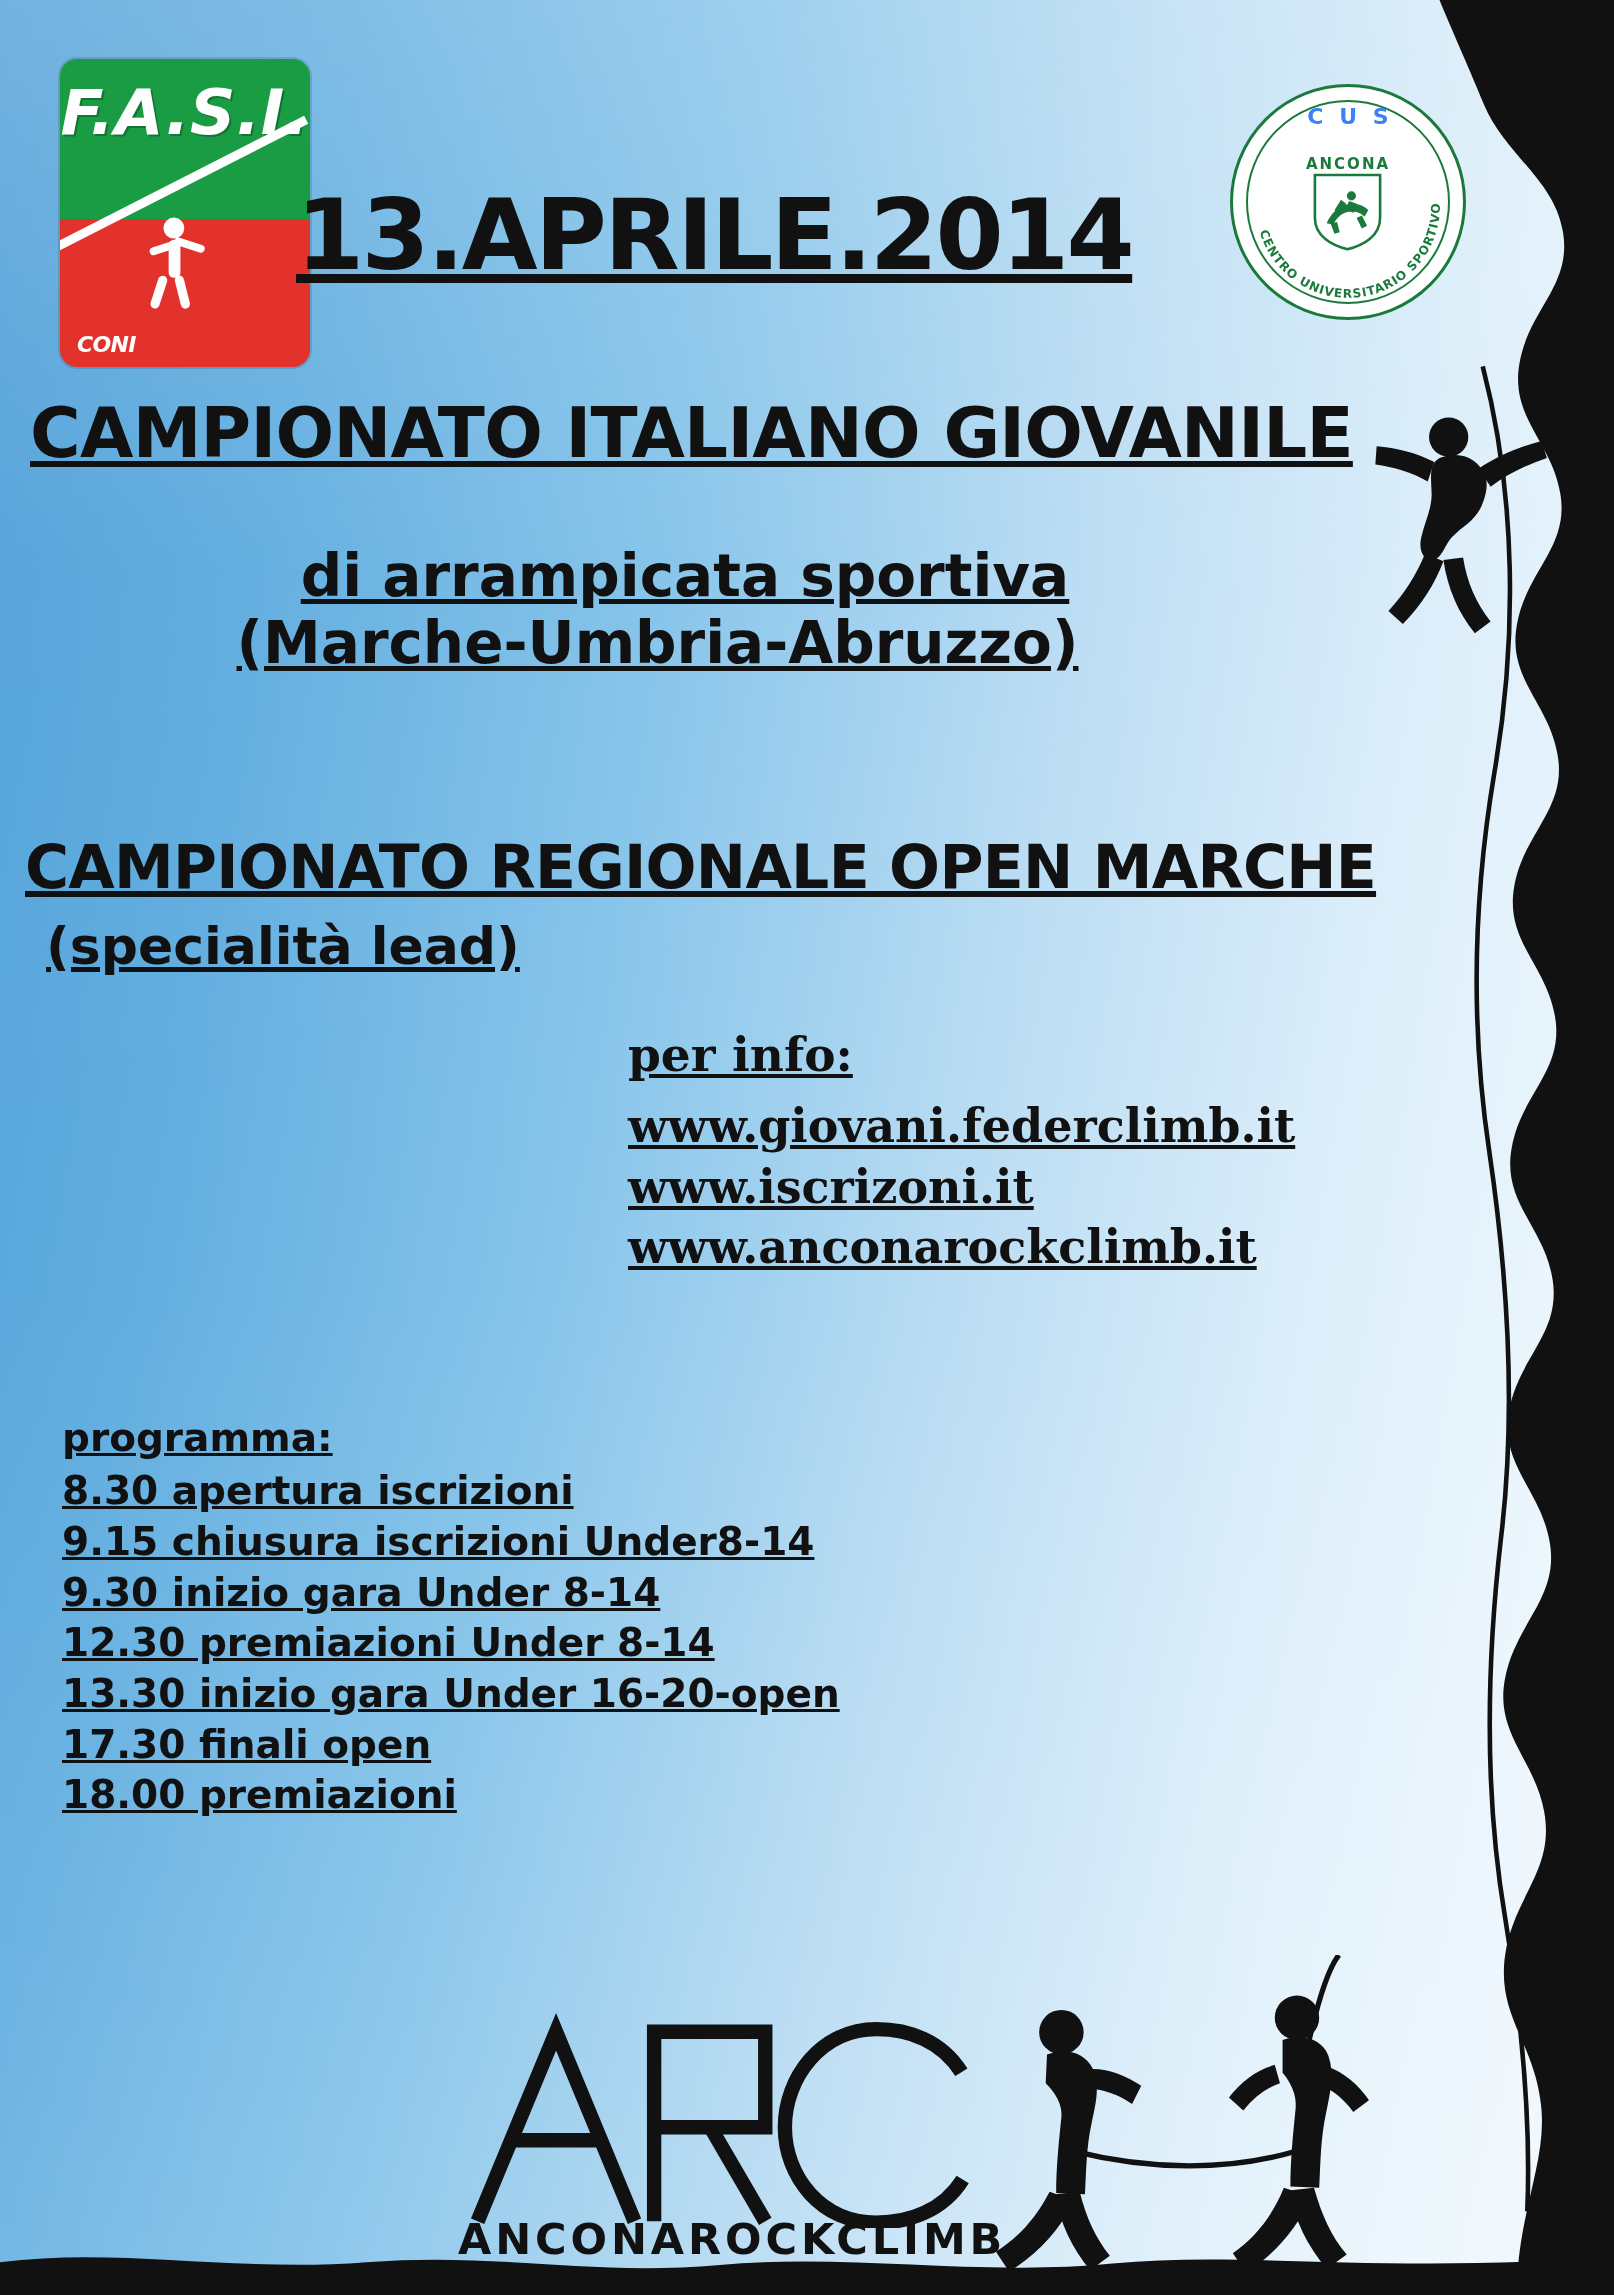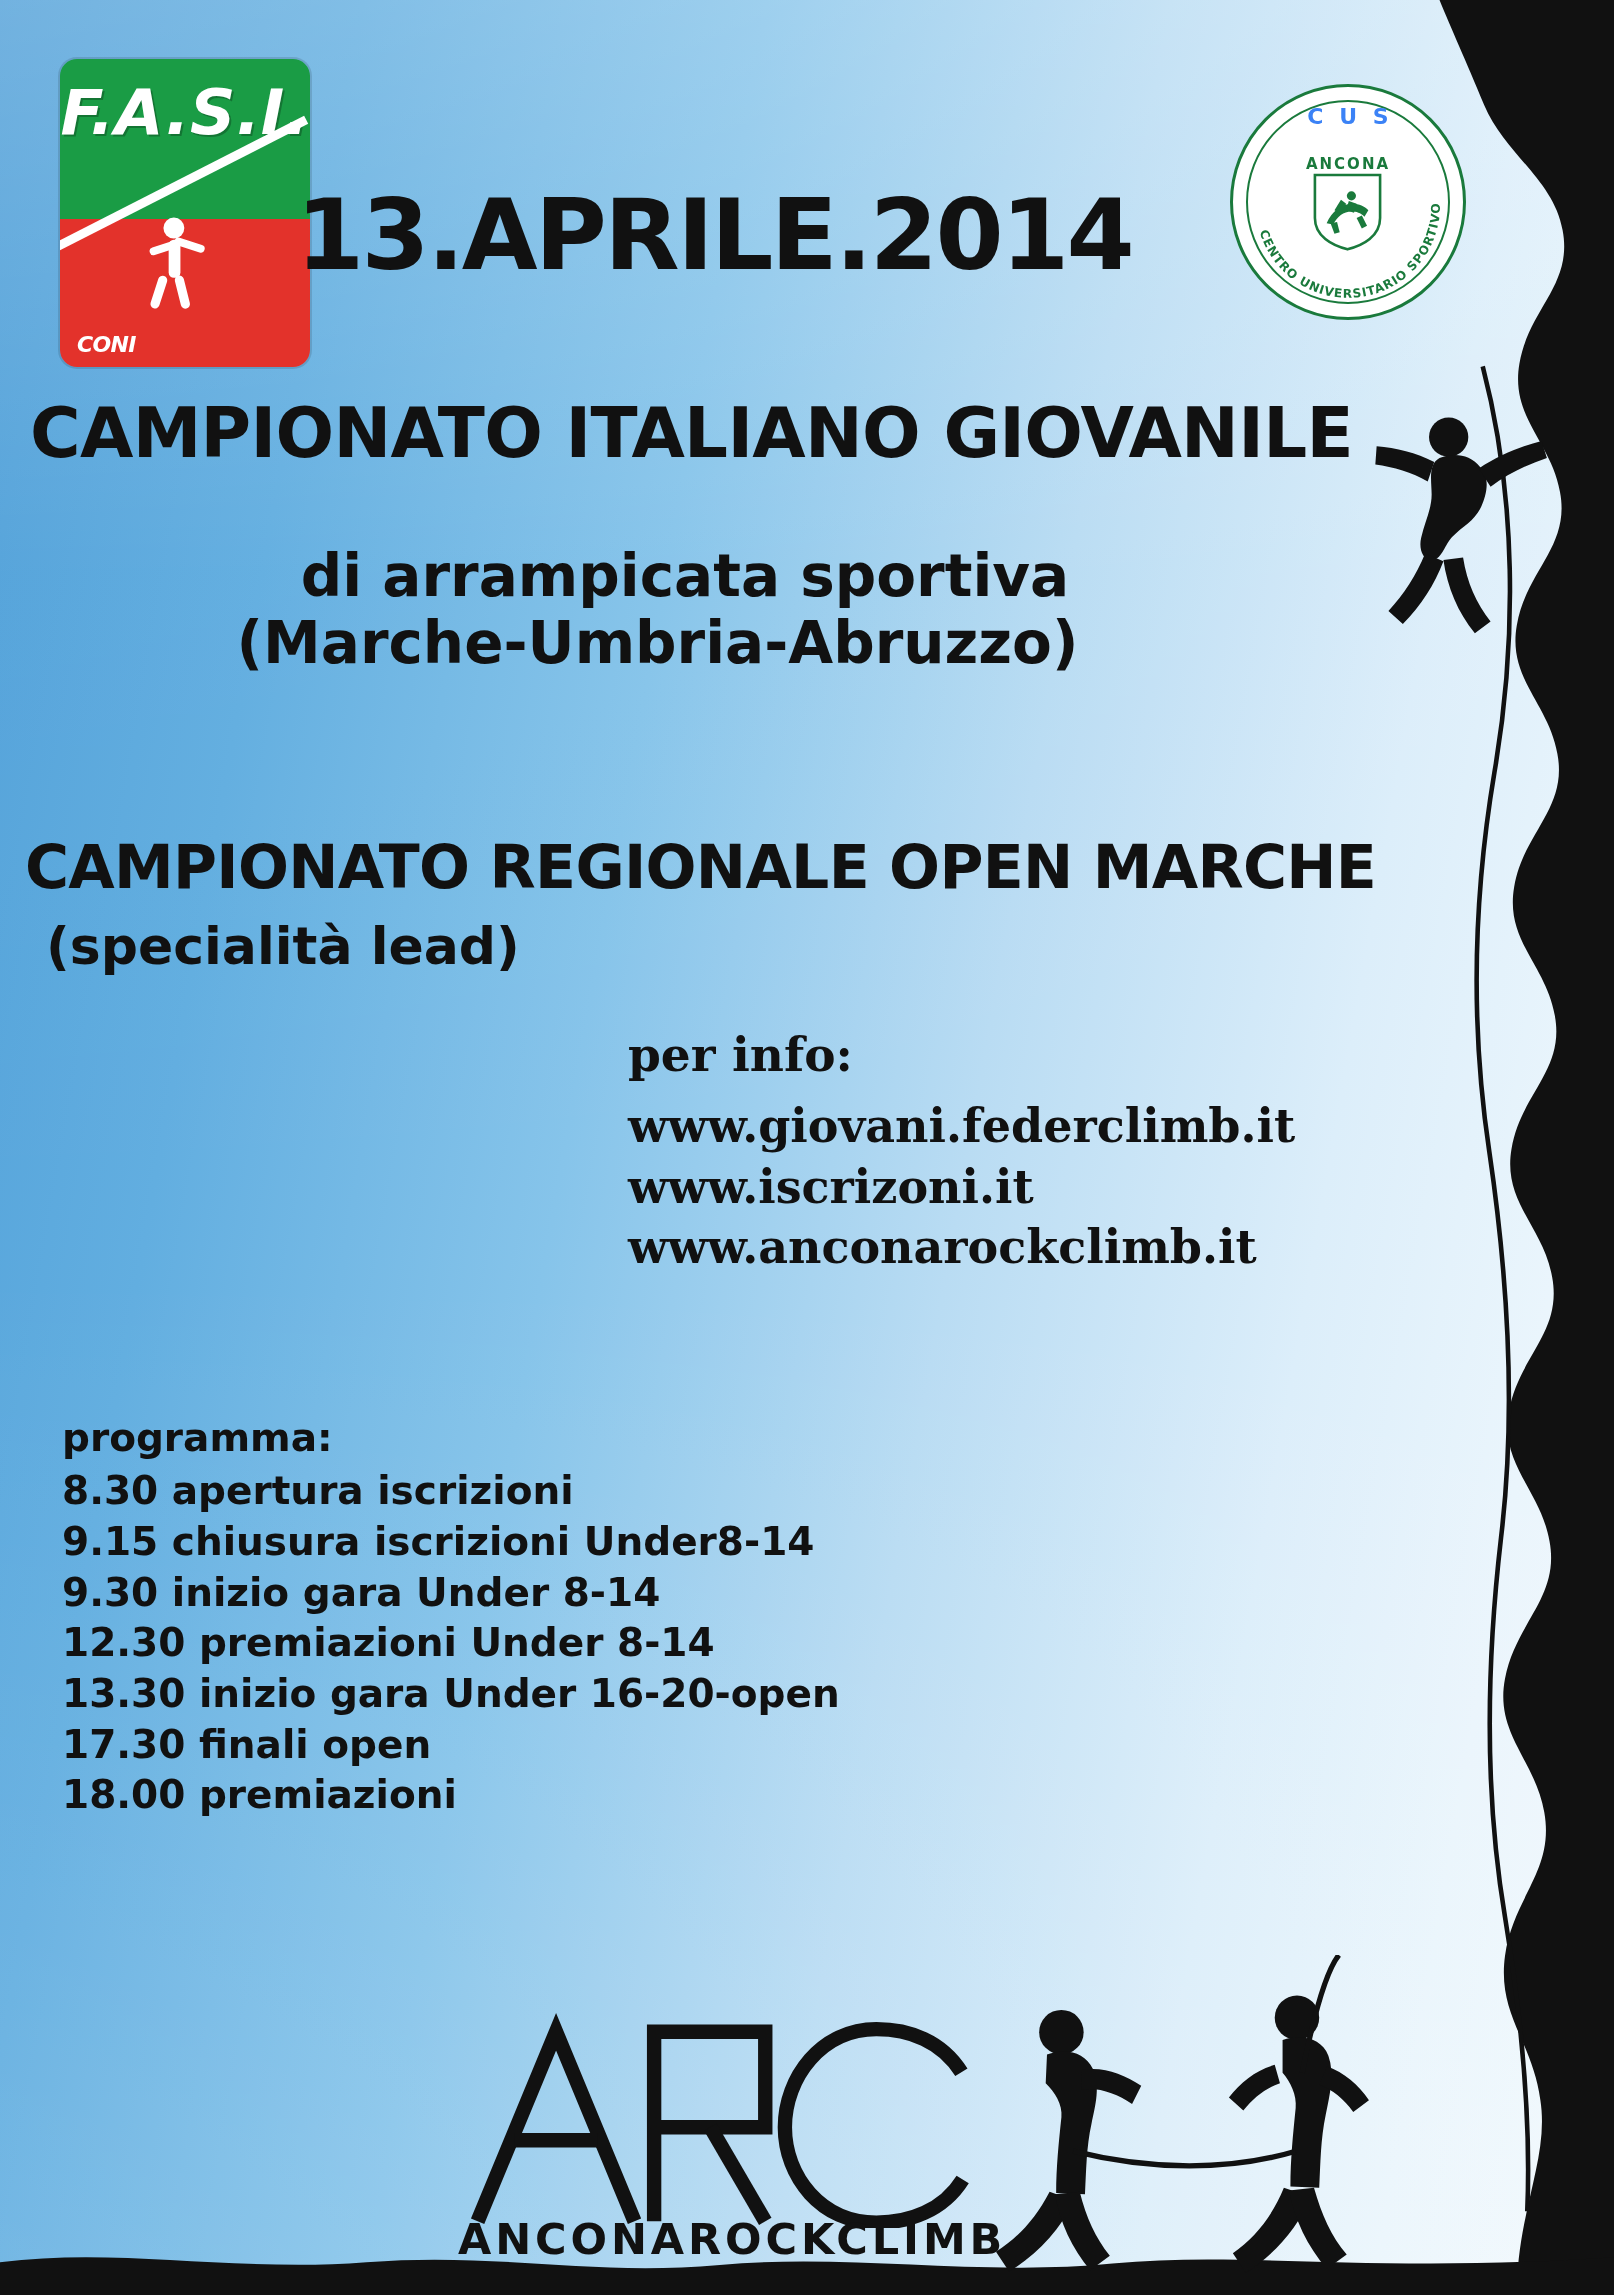--- a/index.html
+++ b/index.html
@@ -149,21 +149,21 @@
   #climbers {
     position: absolute;
     left: 0;
     bottom: 0;
     width: 1615px;
     height: 340px;
     pointer-events: none;
   }
 
   
-  .txt { position: absolute; color: #111111; }
+  .txt { position: absolute; color: #111111; text-decoration: underline; }
 
   #date-line {
     left: 296px;
     top: 178px;
     font-family: "DejaVu Sans", sans-serif;
     font-weight: bold;
     font-size: 98px;
     letter-spacing: -2.6px;
     white-space: nowrap;
   }

